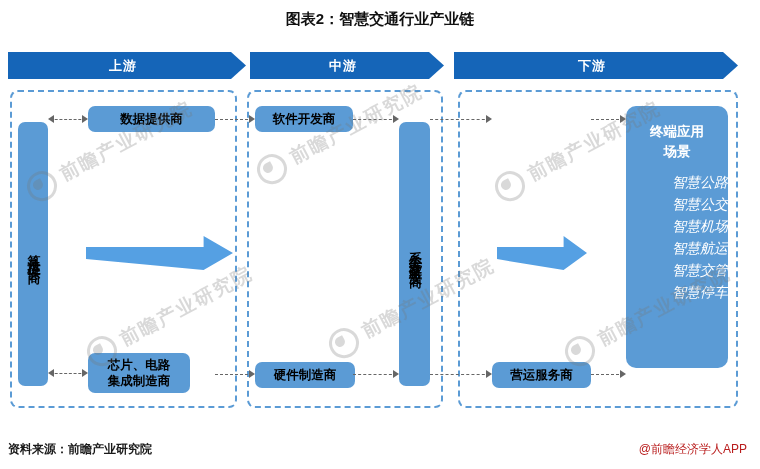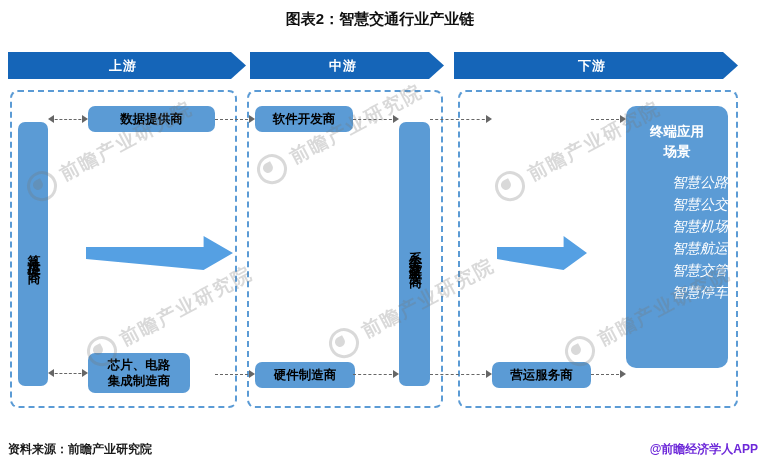--- a/index.html
+++ b/index.html
@@ -72,21 +72,21 @@
   .wm-layer{position:absolute;inset:0;pointer-events:none;z-index:6;}
   .wm{position:absolute;transform:rotate(-28deg);color:rgba(120,120,120,0.28);
       font-size:19px;font-weight:bold;letter-spacing:2px;white-space:nowrap;
       display:flex;align-items:center;gap:7px;}
   .wm-logo{width:24px;height:24px;border:3px solid rgba(120,120,120,0.28);
            border-radius:50%;display:inline-block;position:relative;}
   .wm-logo::after{content:"";position:absolute;left:4px;top:4px;width:10px;height:10px;
            border-radius:50% 0 50% 50%;background:rgba(120,120,120,0.28);}
 
   .footer-left{position:absolute;left:8px;top:441px;font-size:12px;color:#1a1a1a;font-weight:600;}
-  .footer-right{position:absolute;right:2px;top:441px;font-size:12px;color:#6d28d9;font-weight:700;}
+  .footer-right{position:absolute;right:13px;top:441px;font-size:12px;color:#b91c1c;font-weight:400;}
 </style>
 </head>
 <body>
 
 <div class="canvas">
 
   <div class="title">图表2：智慧交通行业产业链</div>
 
   <div class="stage stage1">
     <span>上游</span>

